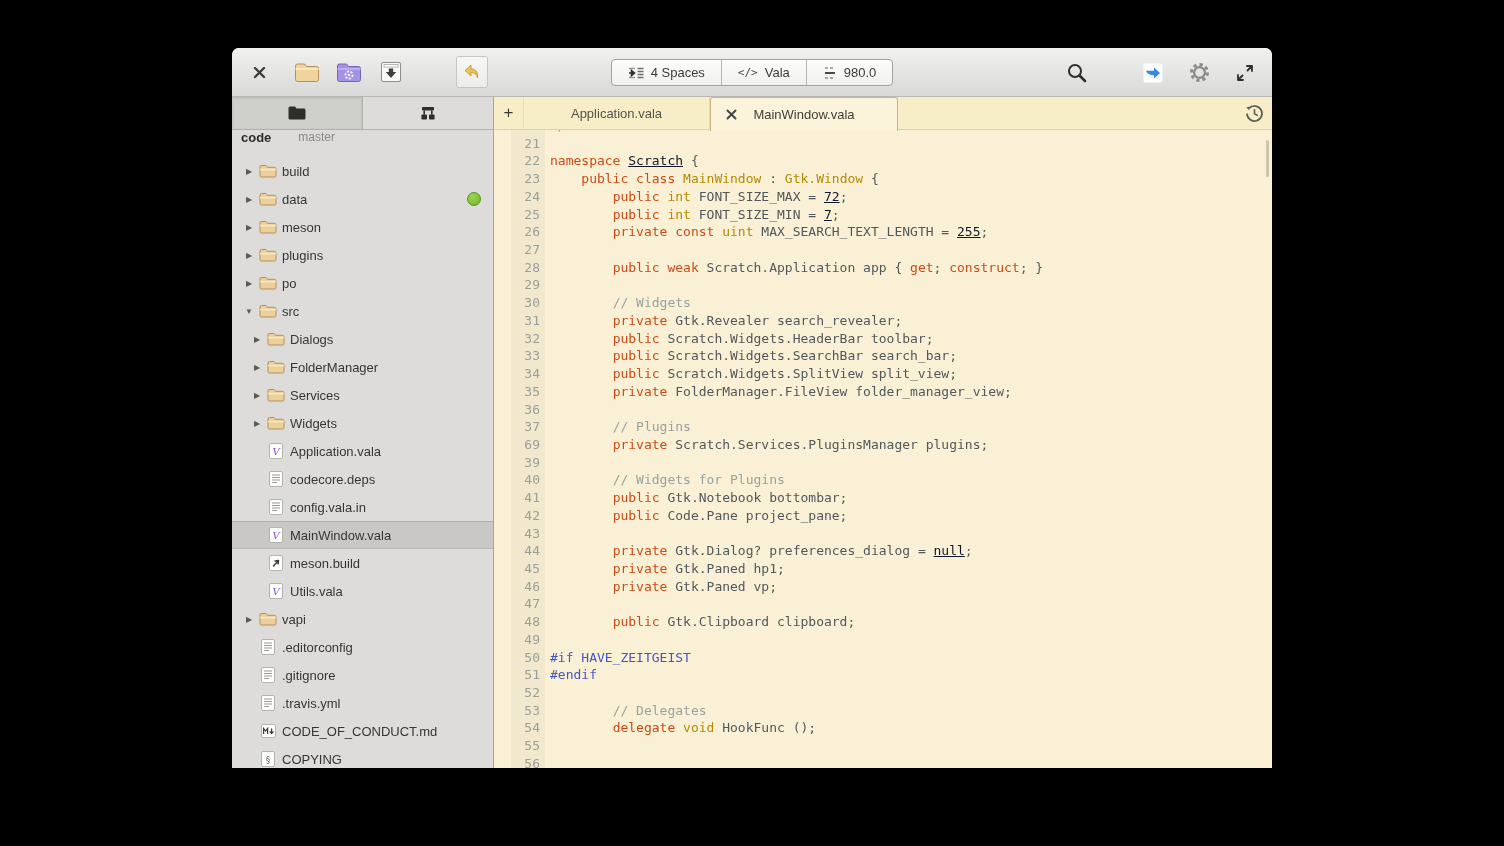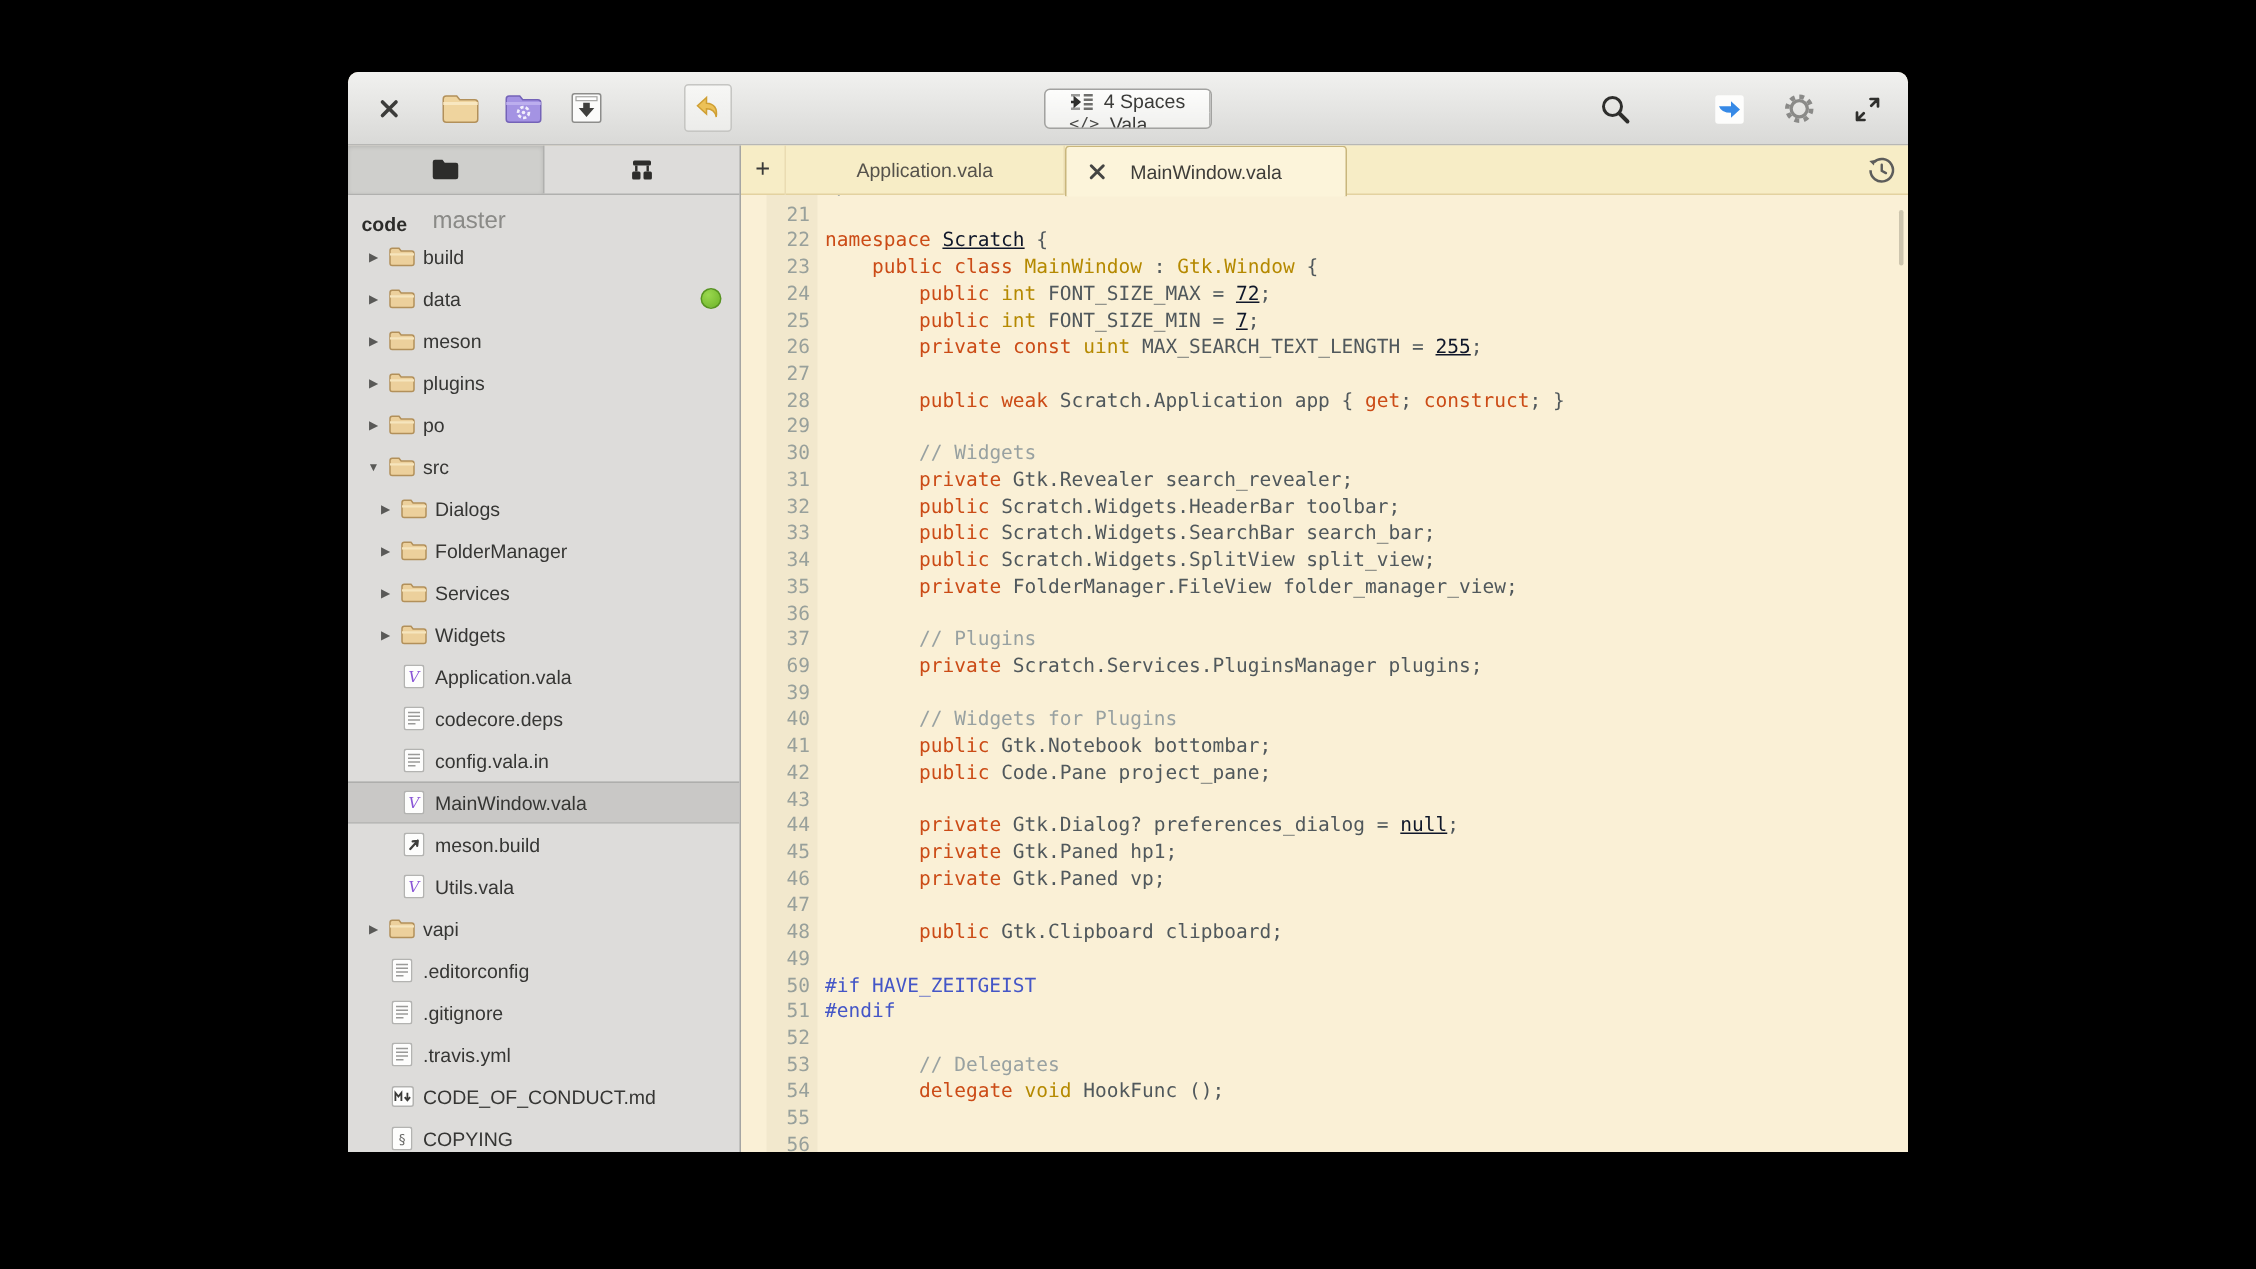--- a/index.html
+++ b/index.html
@@ -15,38 +15,38 @@
   .hb-left { display:flex; align-items:center; gap:8px; padding-left:14px; }
   .hb-right { position:absolute; right:10px; top:0; height:49px; display:flex; align-items:center; gap:12px; }
   .hb-center { position:absolute; left:0; right:0; top:0; height:49px; display:flex; align-items:center; justify-content:center; pointer-events:none; }
   .hb-center > * { pointer-events:auto; }
   .tool { width:34px; height:34px; display:flex; align-items:center; justify-content:center; cursor:default; }
   .closex { width:26px; height:34px; margin-right:10px; }
   .undo-btn { width:32px; height:32px; margin-left:40px; border:1px solid #c6c6c3;
     border-radius:3px; background:linear-gradient(#f7f7f5,#ececea);
     display:flex; align-items:center; justify-content:center; }
   .seg-group { display:flex; height:27px; border:1px solid #a2a2a0; border-radius:4px;
-    background:linear-gradient(#fdfdfc,#f0f0ee); overflow:hidden;flex-direction:column; }
+    background:linear-gradient(#fdfdfc,#f0f0ee); overflow:hidden; }
   .seg { display:flex; align-items:center; gap:7px; padding:0 16px; font-size:13px; color:#3b3b39;
     border-right:1px solid #b5b5b3; }
   .seg:last-child { border-right:none; }
   .seg .glyph { font-family:"DejaVu Sans Mono", monospace; font-size:11px; color:#4a4a48; }
 
   
   #content { display:flex; height:671px; }
   #sidebar { width:262px; background:#dddcda; border-right:1px solid #a5a5a3; display:flex; flex-direction:column; }
   #switcher { height:33px; display:flex; border-bottom:1px solid #b0b0ae; }
   .sw-btn { flex:1; display:flex; align-items:center; justify-content:center; }
   .sw-btn.active { background:#cfcfcc; box-shadow:inset 0 1px 3px rgba(0,0,0,.12); }
   .sw-btn + .sw-btn { border-left:1px solid #b0b0ae; }
 
   #tree { flex:1; overflow:hidden; font-size:13px; color:#363634; }
-  .tree-header { height:27px; display:flex; align-items:flex-end; padding-left:9px; }
+  .tree-header { height:27px; display:flex; align-items:flex-start; padding-left:9px;gap:20px; }
   .tree-header b { font-size:13px; color:#2c2c2a; }
-  .tree-header span.branch { margin-left:17px; font-size:16px; color:#8a8a87; }
+  .tree-header span.branch { margin-left:7px; font-size:12px; color:#8a8a87; }
   .row { height:28px; display:flex; align-items:center; position:relative; }
   .row.sel { background:#c9c8c6; border-top:1px solid #aeaeac; border-bottom:1px solid #b8b8b6; height:28px; }
   .row .arrow { width:14px; text-align:center; font-size:8px; color:#59595 7; color:#595957; flex:0 0 14px; }
   .row .ic { width:24px; flex:0 0 24px; display:flex; align-items:center; justify-content:center; }
   .row .lbl { margin-left:2px; white-space:nowrap; }
   .row .dot { position:absolute; right:12px; top:7px; width:14px; height:14px; border-radius:50%;
     background:radial-gradient(circle at 35% 30%, #9ad84e, #6db329); border:1px solid #579420; }
   .d1 { padding-left:10px; } .d2 { padding-left:18px; }
 
   

